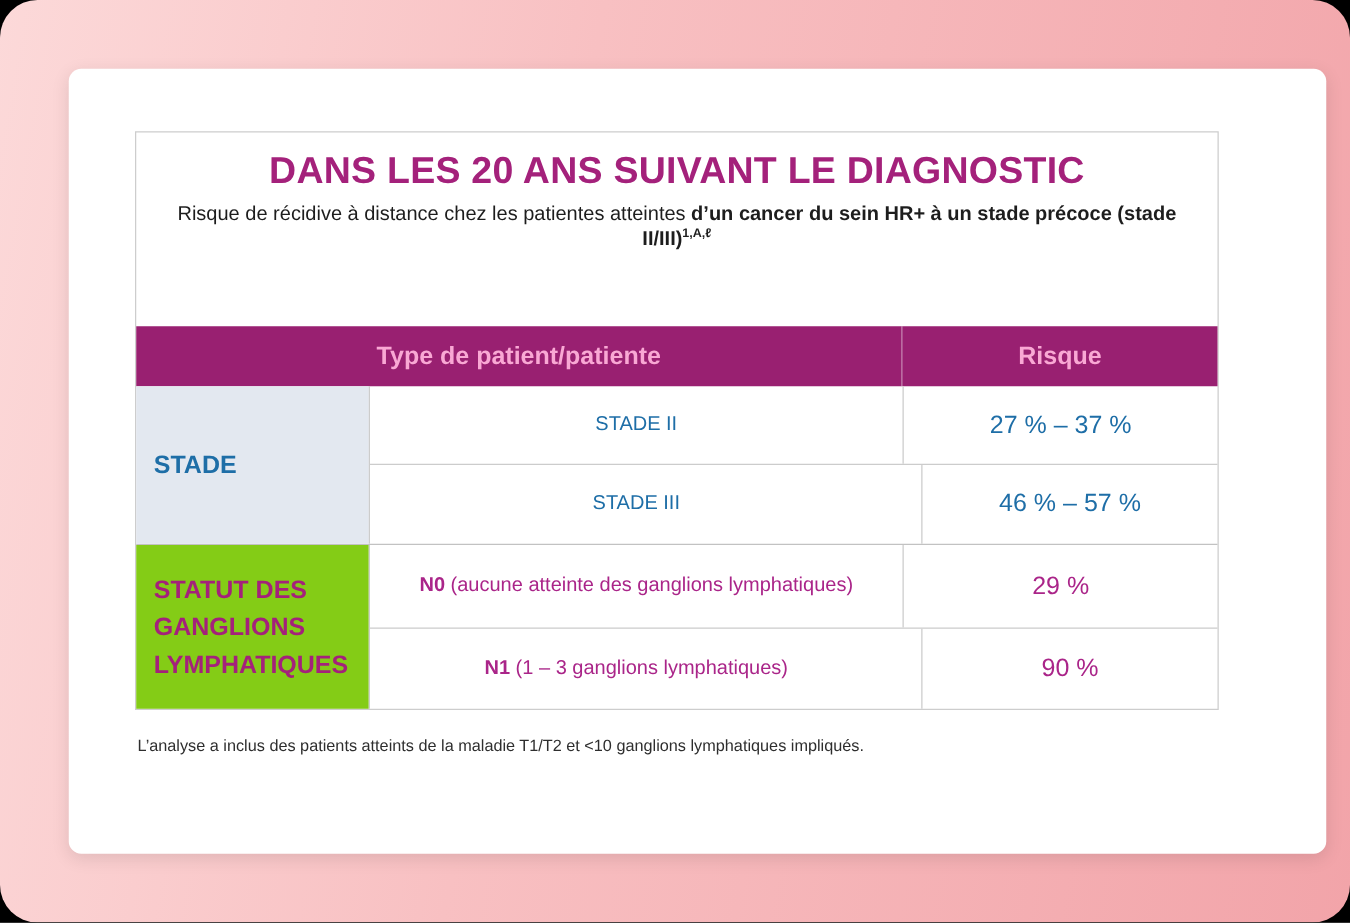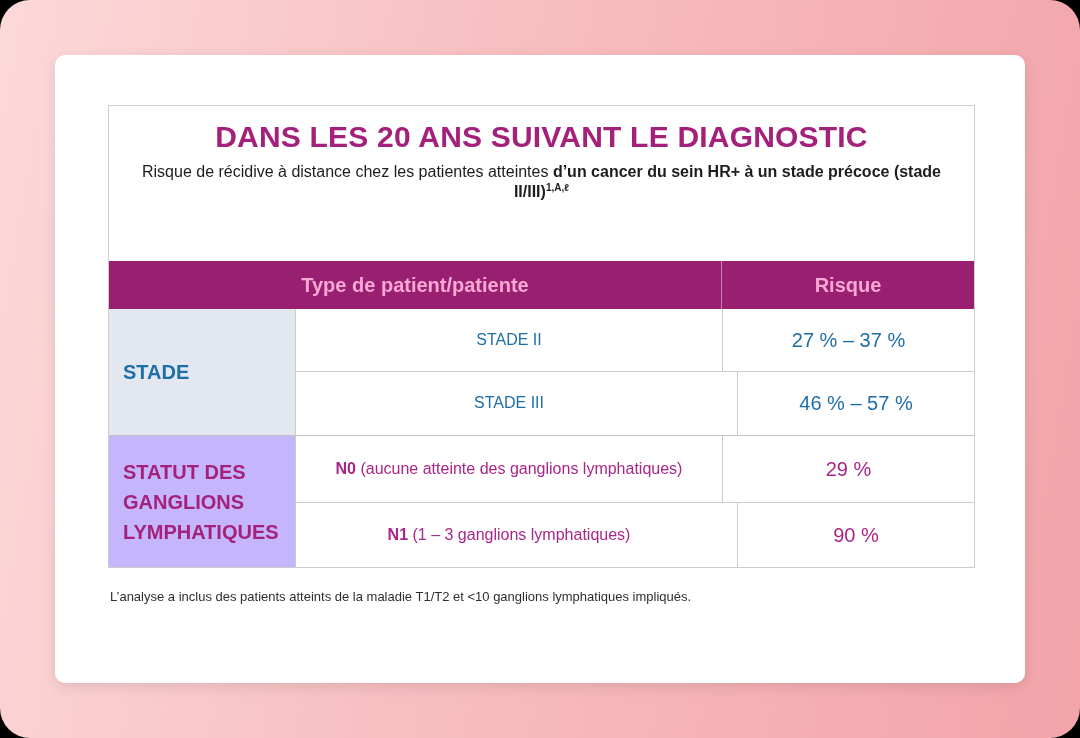--- a/index.html
+++ b/index.html
@@ -1,40 +1,40 @@
 <!DOCTYPE html>
 <html><head>
 <meta charset="utf-8">
 <style>
   html,body{margin:0;padding:0;background:#000;}
   .stage{position:relative;width:1080px;height:738px;background:#000;overflow:hidden;
          font-family:"Liberation Sans",sans-serif;}
   .bg{position:absolute;inset:0;border-radius:30px;
       background:linear-gradient(100deg,#fcd9d9 0%,#f8c0c2 40%,#f2a4a9 100%);}
   .card{position:absolute;left:55px;top:55px;width:970px;height:628px;background:#fff;
-        border-radius:10px;box-shadow:0 4px 14px rgba(0,0,0,0.10);}
+        border-radius:10px;box-shadow:0 4px 14px rgba(0,0,0,0.10);padding-left:36px;}
   .content{position:absolute;left:53px;top:50px;width:867px;}
   .tableBox{border:1px solid #cdcdcd;box-sizing:border-box;background:#fff;}
   .titleBlock{height:107px;display:flex;flex-direction:column;justify-content:center;
               align-items:center;text-align:center;padding:4px 6px 2px;box-sizing:border-box;}
   .title{font-size:30px;font-weight:bold;color:#a4217b;letter-spacing:.2px;}
   .subtitle{margin-top:9px;font-size:16px;color:#1d1d1d;}
   .subtitle b{font-weight:bold;}
   .subtitle sup{font-size:10px;font-weight:bold;}
   .headerRow{display:flex;background:#992071;color:#f9a8d4;height:48px;font-weight:bold;
              font-size:20px;margin-top:48px;}
   .hcell1{width:613px;display:flex;align-items:center;justify-content:center;
           border-right:1px solid rgba(255,255,255,.45);box-sizing:border-box;}
   .hcell2{flex:1;display:flex;align-items:center;justify-content:center;}
   .section{display:flex;}
   .section + .section{border-top:1px solid #c2c2c2;}
   .labelCell{width:186px;box-sizing:border-box;padding:0 10px 0 14px;display:flex;
              align-items:center;font-weight:bold;font-size:20px;line-height:1.5;}
   .section.stade .labelCell{background:#e3e8f0;color:#1e6ea7;}
-  .section.nodes .labelCell{background:#c4b5fd;color:#a4217b;}
+  .section.nodes .labelCell{background:#84cc16;color:#a4217b;}
   .rows{flex:1;display:flex;flex-direction:column;border-left:1px solid #cccccc;}
   .row{display:flex;}
   .row + .row{border-top:1px solid #cccccc;gap:15px;}
   .cellType{width:426px;box-sizing:border-box;display:flex;align-items:center;
             justify-content:center;text-align:center;font-size:16px;padding:4px 18px;
             line-height:1.3;}
   .cellRisk{flex:1;border-left:1px solid #cccccc;display:flex;align-items:center;
             justify-content:center;font-size:20px;}
   .section.stade .cellType,.section.stade .cellRisk{color:#1e6ea7;}
   .section.nodes .cellType,.section.nodes .cellRisk{color:#aa2589;}

